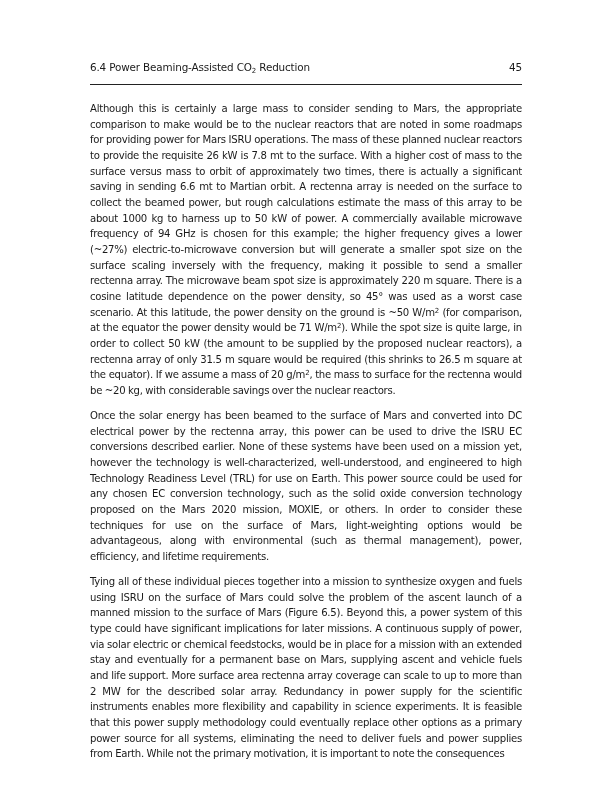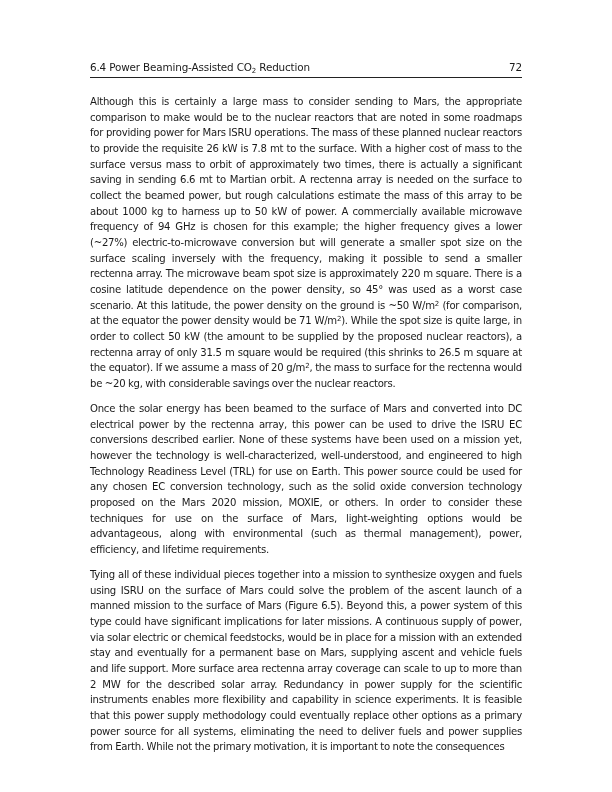--- a/index.html
+++ b/index.html
@@ -4,38 +4,38 @@
   <style>
     html, body { margin: 0; padding: 0; background: #ffffff; }
     body { width: 612px; height: 792px; position: relative; overflow: hidden; }
     .page {
       position: absolute; left: 90px; top: 60px; width: 432px;
       font-family: "DejaVu Sans", sans-serif; color: #1a1a1a;
     }
     .running-head {
       display: flex; justify-content: space-between; align-items: baseline;
       font-size: 10.4px; line-height: 14px;
-      border-bottom: 0.8px solid #222; padding-bottom: 3px;
+      border-bottom: 0.8px solid #222; padding-bottom: 10px;
       letter-spacing: -0.15px;
     }
     .running-head sub { font-size: 7px; vertical-align: -2px; line-height: 0; }
     .body { margin-top: 16px; }
     .para {
       font-size: 10.1px; line-height: 15.65px; text-align: justify;
       margin: 0 0 9.5px 0; letter-spacing: -0.25px; word-spacing: -0.3px;
     }
     .para sup { font-size: 7px; vertical-align: 3px; line-height: 0; }
   </style>
 </head>
 <body>
 
 <div class="page">
   <div class="running-head">
     <span><span>6.4 Power Beaming-Assisted CO</span><sub>2</sub><span> Reduction</span></span>
-    <span>72</span>
+    <span>45</span>
   </div>
 
   <div class="body">
     <p class="para"><span>Although this is certainly a large mass to consider sending to Mars, the appropriate comparison to make would be to the nuclear reactors that are noted in some roadmaps for providing power for Mars ISRU operations. The mass of these planned nuclear reactors to provide the requisite 26 kW is 7.8 mt to the surface. With a higher cost of mass to the surface versus mass to orbit of approximately two times, there is actually a significant saving in sending 6.6 mt to Martian orbit. A rectenna array is needed on the surface to collect the beamed power, but rough calculations estimate the mass of this array to be about 1000 kg to harness up to 50 kW of power. A commercially available microwave frequency of 94 GHz is chosen for this example; the higher frequency gives a lower (~27%) electric-to-microwave conversion but will generate a smaller spot size on the surface scaling inversely with the frequency, making it possible to send a smaller rectenna array. The microwave beam spot size is approximately 220 m square. There is a cosine latitude dependence on the power density, so 45° was used as a worst case scenario. At this latitude, the power density on the ground is ~50 W/m</span><sup>2</sup><span> (for comparison, at the equator the power density would be 71 W/m</span><sup>2</sup><span>). While the spot size is quite large, in order to collect 50 kW (the amount to be supplied by the proposed nuclear reactors), a rectenna array of only 31.5 m square would be required (this shrinks to 26.5 m square at the equator). If we assume a mass of 20 g/m</span><sup>2</sup><span>, the mass to surface for the rectenna would be ~20 kg, with considerable savings over the nuclear reactors.</span></p>
     <p class="para">Once the solar energy has been beamed to the surface of Mars and converted into DC electrical power by the rectenna array, this power can be used to drive the ISRU EC conversions described earlier. None of these systems have been used on a mission yet, however the technology is well-characterized, well-understood, and engineered to high Technology Readiness Level (TRL) for use on Earth. This power source could be used for any chosen EC conversion technology, such as the solid oxide conversion technology proposed on the Mars 2020 mission, MOXIE, or others. In order to consider these techniques for use on the surface of Mars, light-weighting options would be advantageous, along with environmental (such as thermal management), power, efficiency, and lifetime requirements.</p>
     <p class="para">Tying all of these individual pieces together into a mission to synthesize oxygen and fuels using ISRU on the surface of Mars could solve the problem of the ascent launch of a manned mission to the surface of Mars (Figure 6.5). Beyond this, a power system of this type could have significant implications for later missions. A continuous supply of power, via solar electric or chemical feedstocks, would be in place for a mission with an extended stay and eventually for a permanent base on Mars, supplying ascent and vehicle fuels and life support. More surface area rectenna array coverage can scale to up to more than 2 MW for the described solar array. Redundancy in power supply for the scientific instruments enables more flexibility and capability in science experiments. It is feasible that this power supply methodology could eventually replace other options as a primary power source for all systems, eliminating the need to deliver fuels and power supplies from Earth. While not the primary motivation, it is important to note the consequences</p>
   </div>
 </div>
 
 </body></html>

